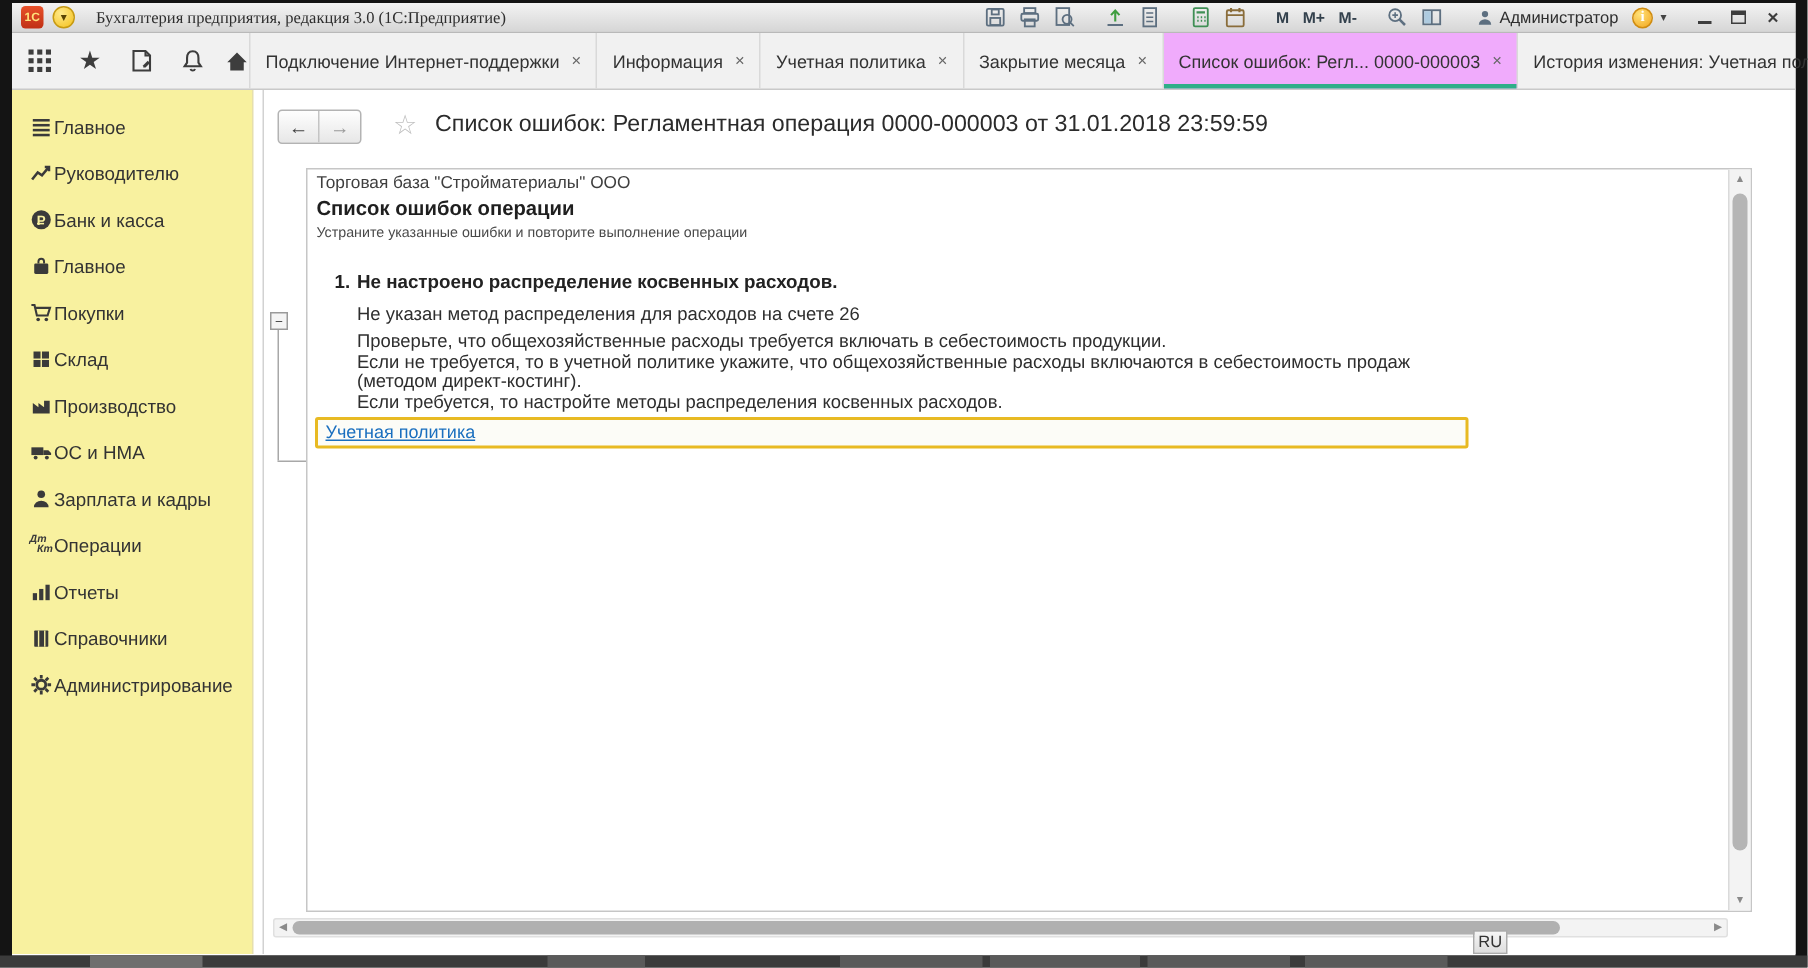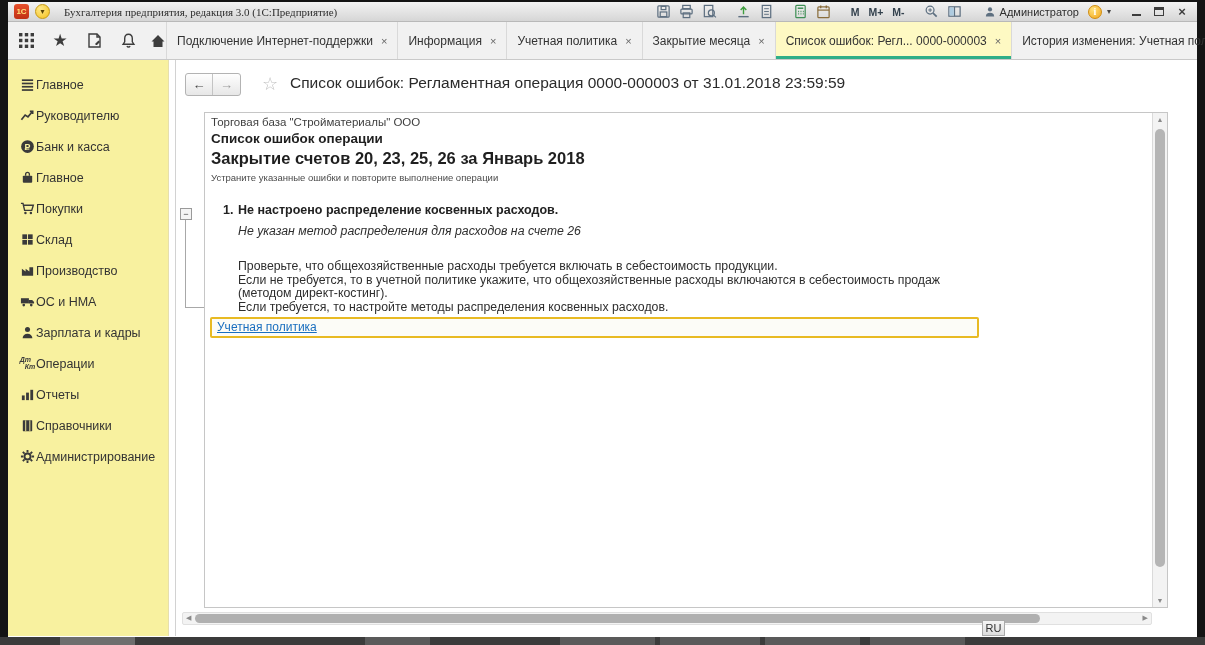--- a/index.html
+++ b/index.html
@@ -38,21 +38,21 @@
   .cl-btn { width:20px; height:20px; display:flex; align-items:center; justify-content:center; cursor:pointer; color:#3d3d3d; }
   .cl-btn svg { width:17px; height:17px; }
   .vdiv { width:1px; background:#cfcfcf; margin:6px 0; }
   .home-btn { width:34px; display:flex; align-items:center; justify-content:center; cursor:pointer; }
   .home-btn svg { width:16px; height:16px; }
   .tabs { display:flex; align-items:stretch; }
   .tab { position:relative; display:flex; align-items:center; padding:0 10px; font-size:12px; color:#333;
          border-right:1px solid #d9d9d9; cursor:pointer; white-space:nowrap; }
   .tab:first-child { border-left:1px solid #d9d9d9; }
   .tab .tab-close { margin-left:8px; font-size:11px; color:#666; }
-  .tab.active { background:#fef9c3; }
+  .tab.active { background:#f0abfc; }
   .tab.active::after { content:""; position:absolute; left:0; right:0; bottom:0; height:3px; background:#2fae88; }
 
   
   .mainrow { display:flex; height:576px; }
   .sidebar { width:160px; background:#f8f19f; padding-top:9px; flex-shrink:0; }
   .sb-item { height:31px; display:flex; align-items:center; padding-left:11px; cursor:pointer; }
   .sb-ico { width:17px; height:17px; display:flex; align-items:center; justify-content:center; color:#3a3a3a; flex-shrink:0; }
   .sb-ico svg { width:15px; height:15px; }
   .sb-label { font-size:12.5px; color:#333; white-space:nowrap; }
   .dtkt { font-size:7px; font-weight:bold; color:#3a3a3a; line-height:6.5px; font-style:italic; }
@@ -80,21 +80,21 @@
   .report-box { position:absolute; left:28px; top:52px; width:964px; height:496px; border:1px solid #c6c6c6; background:#fff; }
   .report-text { position:absolute; left:0; top:0; right:15px; bottom:0; padding:3px 0 0 6px; overflow:hidden; }
   .org { font-size:11.5px; color:#3f3f3f; }
   .rep-h1 { font-size:13.5px; font-weight:bold; color:#1f1f1f; margin-top:3px; }
   .rep-h2 { font-size:16.5px; font-weight:bold; color:#1f1f1f; margin-top:3px; }
   .rep-hint { font-size:9.5px; color:#4a4a4a; margin-top:4px; }
   .err { margin:20px 0 0 12px; }
   .err-title { font-size:12.5px; font-weight:bold; color:#222; display:flex; }
   .err-num { width:15px; flex-shrink:0; }
   .err-line { font-size:12.3px; color:#2e2e2e; margin-left:15px; line-height:13.8px; }
-  .err-line.gap { margin-top:8px; margin-bottom:21px;font-style:italic; }
+  .err-line.gap { margin-top:8px; margin-bottom:4px; }
   .link-box { margin:2px 0 0 -1px; width:769px; height:21px; border:2px solid #e8ba23; border-radius:2px;
               background:#fcfcf7; display:flex; align-items:center; padding-left:5px; cursor:pointer; }
   .policy-link { font-size:12px; color:#1a6fbf; text-decoration:underline; cursor:pointer; }
 
   
   .vscroll { position:absolute; right:0; top:0; bottom:0; width:15px; background:#f3f3f3; border-left:1px solid #dadada; }
   .vs-arrow { position:absolute; left:0; right:0; text-align:center; font-size:7px; color:#8a8a8a; cursor:pointer; }
   .vs-up { top:3px; } .vs-down { bottom:3px; }
   .vs-thumb { position:absolute; left:2px; width:10px; top:16px; height:438px; background:#b5b5b5; border-radius:6px; cursor:grab; }
   .hscroll { position:absolute; left:6px; top:552px; width:970px; height:13px; background:#f3f3f3; border:1px solid #e0e0e0;
@@ -421,21 +421,20 @@
       <span class="form-close"></span>
 
       <div class="tree-box">−</div>
       <div class="tree-vline"></div>
       <div class="tree-hline"></div>
 
       <div class="report-box">
         <div class="report-text">
           <div class="org">Торговая база "Стройматериалы" ООО</div>
           <div class="rep-h1">Список ошибок операции</div>
-          <div class="rep-h2">Закрытие счетов 20, 23, 25, 26 за Январь 2018</div>
           <div class="rep-hint">Устраните указанные ошибки и повторите выполнение операции</div>
 
           <div class="err">
             <div class="err-title">
               <span class="err-num">1.</span>
               <span>Не настроено распределение косвенных расходов.</span>
             </div>
             <div class="err-line gap">Не указан метод распределения для расходов на счете 26</div>
             <div class="err-line">Проверьте, что общехозяйственные расходы требуется включать в себестоимость продукции.</div>
             <div class="err-line">Если не требуется, то в учетной политике укажите, что общехозяйственные расходы включаются в себестоимость продаж</div>

